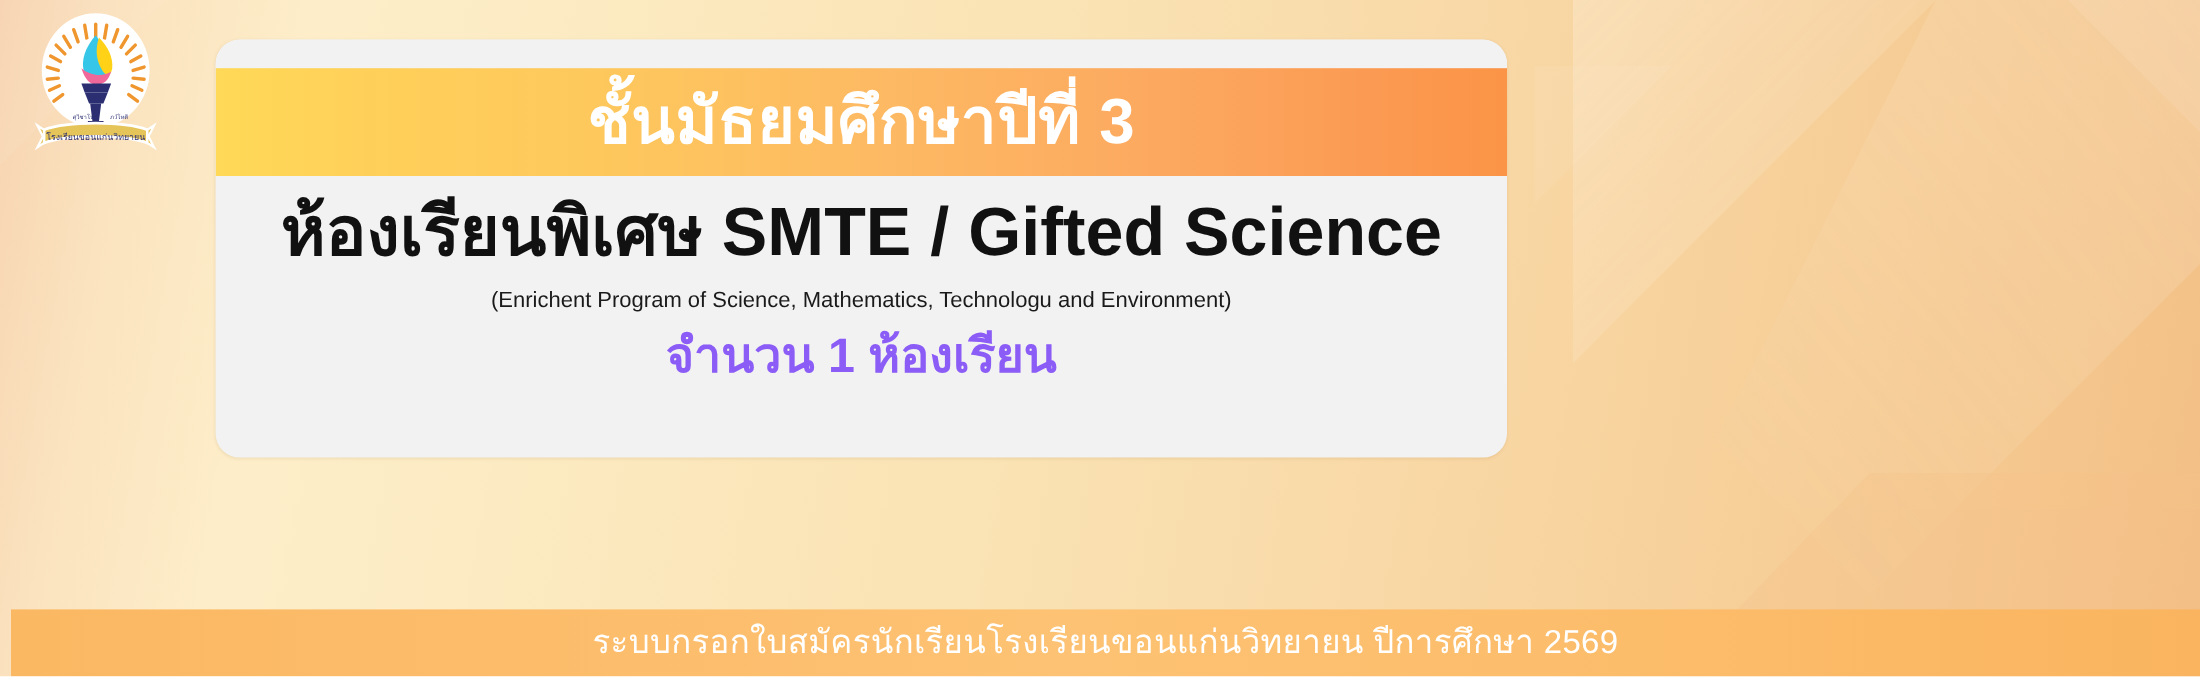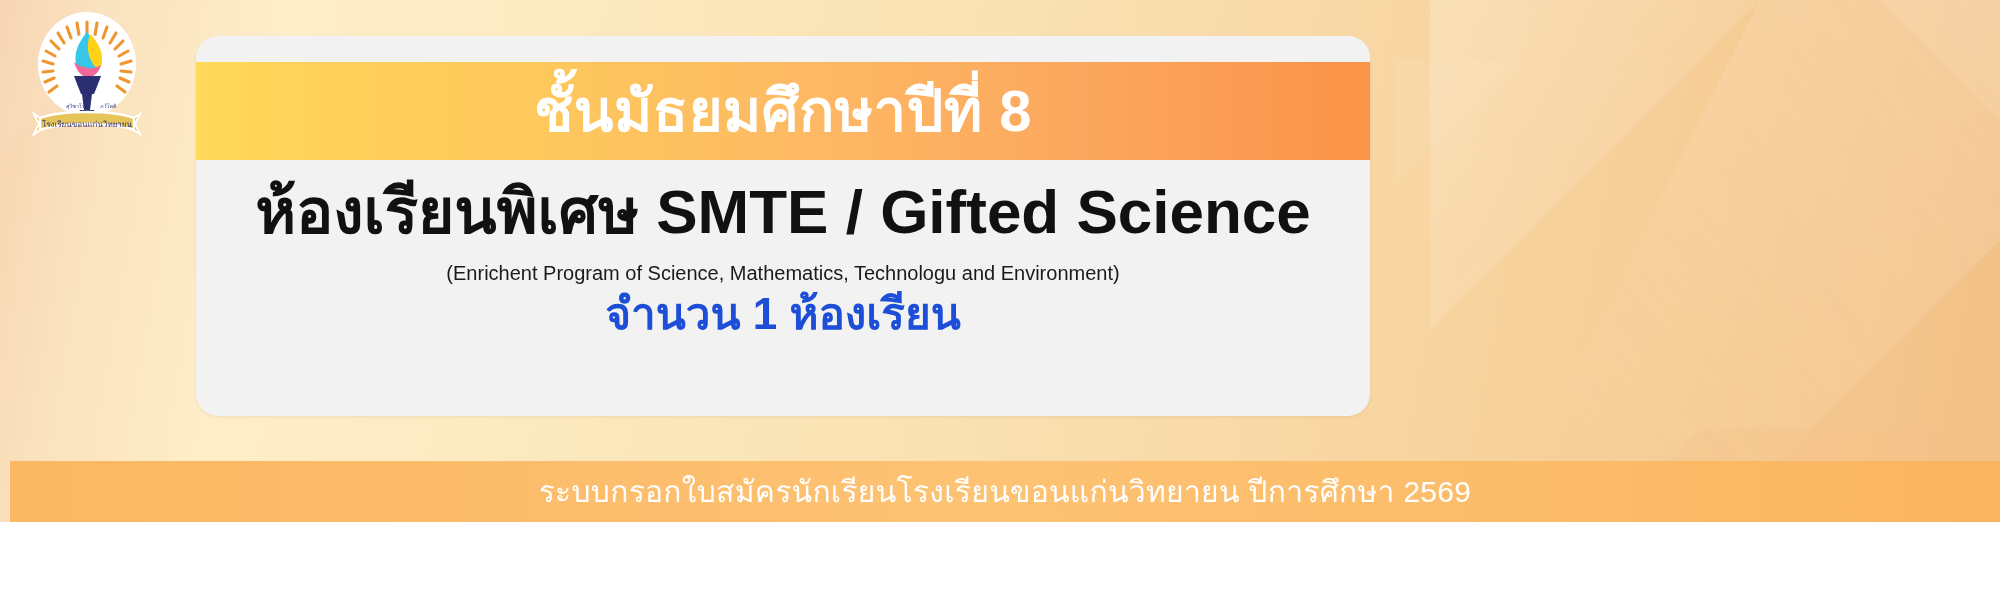--- a/index.html
+++ b/index.html
@@ -9,21 +9,21 @@
   body {
     width: 2000px;
     height: 615px;
     overflow: hidden;
     font-family: "Liberation Sans", sans-serif;
   }
 
   .stage {
     position: relative;
     width: 2000px;
-    height: 522px;
+    height: 615px;
     overflow: hidden;
     
     background:
       linear-gradient(100deg,
         #f7d3b0 0%,
         #fbe3bf 6%,
         #fdeec9 14%,
         #fcebc3 24%,
         #fbe7bb 34%,
         #fae3b4 46%,
@@ -101,26 +101,26 @@
   }
   .sub-en {
     color: #1a1a1a;
     font-size: 20px;
     font-weight: 400;
     line-height: 1.2;
     white-space: nowrap;
     margin-top: 14px;
   }
   .count-line {
-    color: #1d4ed8;
+    color: #8b5cf6;
     font-size: 44px;
     font-weight: 700;
     line-height: 1.1;
     white-space: nowrap;
-    margin-top: 5px;
+    margin-top: 15px;
   }
 
   
   .footer {
     position: absolute;
     left: 0;
     right: 0;
     bottom: 0;
     height: 61px;
     background: linear-gradient(90deg, #fbb863 0%, #fcbc6a 22%, #fdc273 48%, #fcbd6b 74%, #fab45f 100%);
@@ -208,21 +208,21 @@
       <path d="M116 108 L110 112 L110 124 L116 128 L111 118 Z" fill="#e5c45a" stroke="#ffffff" stroke-width="2"></path>
       <text x="63" y="121" text-anchor="middle" font-family="'Liberation Sans',sans-serif" font-size="8" fill="#2b2f72">โรงเรียนขอนแก่นวิทยายน</text>
     </svg>
   </div>
 
   <div class="card">
 
     <div class="card-topstrip"></div>
 
     <div class="banner">
-      <div class="banner-title">ชั้นมัธยมศึกษาปีที่ 8</div>
+      <div class="banner-title">ชั้นมัธยมศึกษาปีที่ 3</div>
     </div>
 
     <div class="card-body">
       <div class="main-heading">ห้องเรียนพิเศษ SMTE / Gifted Science</div>
       <div class="sub-en">(Enrichent Program of Science, Mathematics, Technologu and Environment)</div>
       <div class="count-line">จำนวน 1 ห้องเรียน</div>
     </div>
 
   </div>
 

